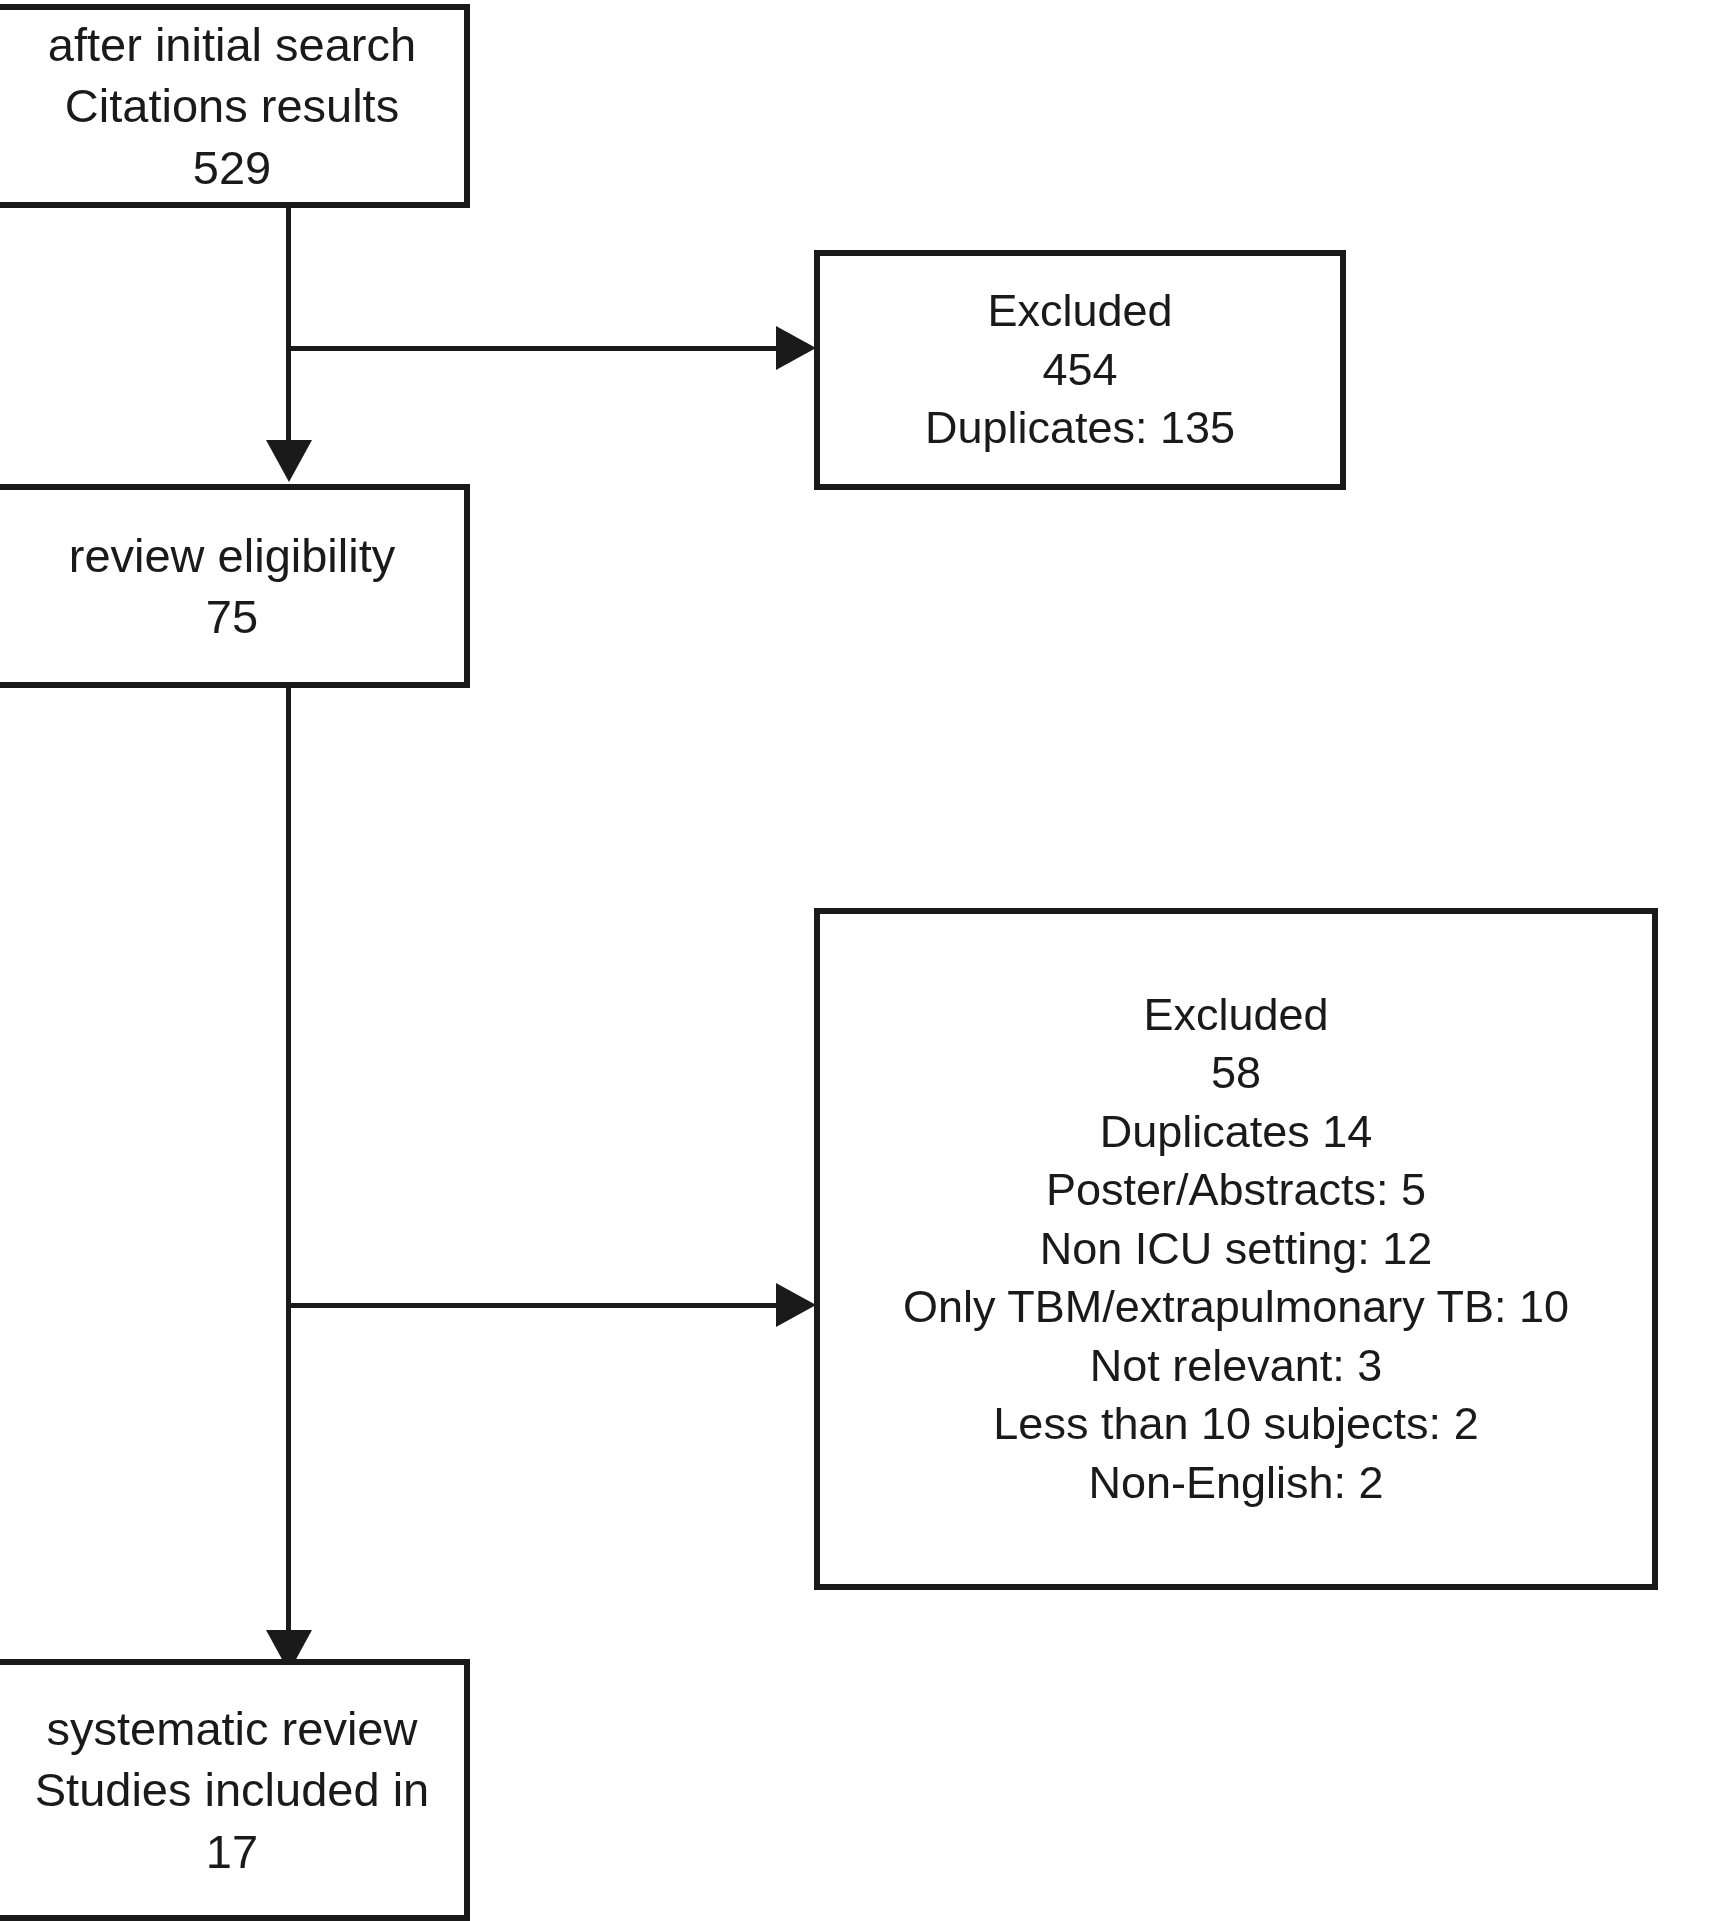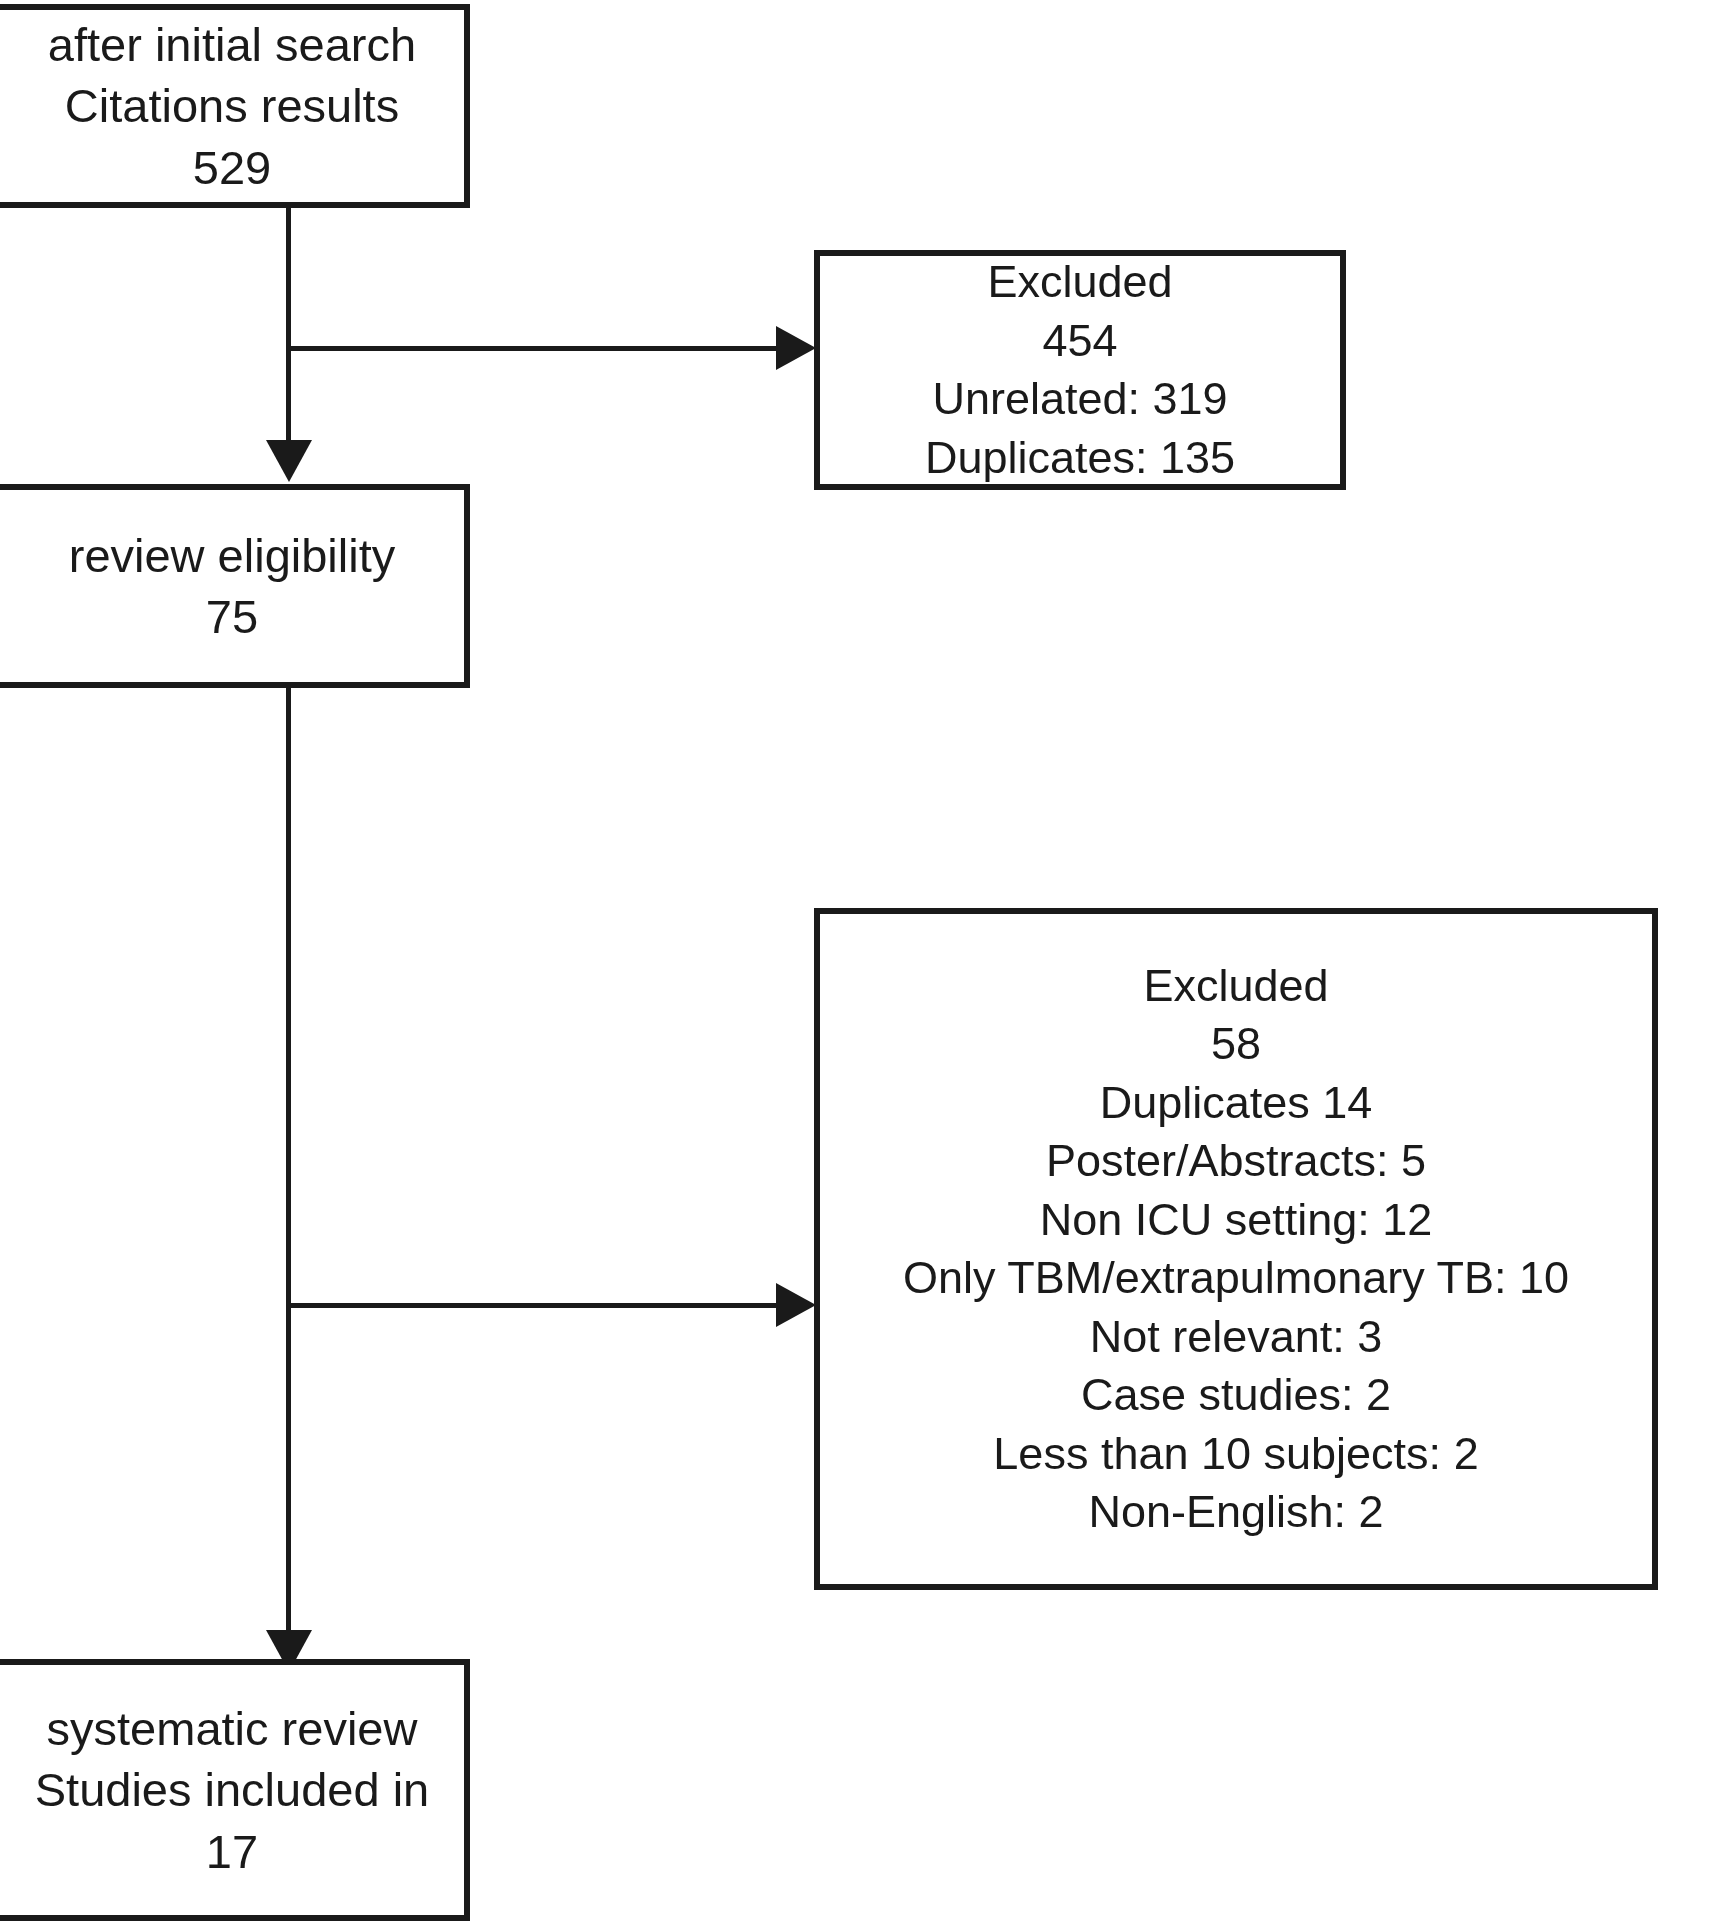--- a/index.html
+++ b/index.html
@@ -136,21 +136,20 @@
 
   <div class="conn v-line" id="spine-1"></div>
   <div class="arrow-down" id="spine-1-arrow"></div>
 
   <div class="conn h-line" id="branch-1"></div>
   <div class="arrow-right" id="branch-1-arrow"></div>
 
   <div class="node-box" id="box-excluded-1">
     <span class="line italic">Excluded</span>
     <span class="line italic">454</span>
-    <span class="line">Unrelated: 319</span>
     <span class="line">Duplicates: 135</span>
   </div>
 
   <div class="node-box" id="box-assessed">
     <span class="line">review eligibility</span>
     <span class="line italic">75</span>
   </div>
 
   <div class="conn v-line" id="spine-2"></div>
   <div class="arrow-down" id="spine-2-arrow"></div>
@@ -159,21 +158,20 @@
   <div class="arrow-right" id="branch-2-arrow"></div>
 
   <div class="node-box" id="box-excluded-2">
     <span class="line italic">Excluded</span>
     <span class="line italic">58</span>
     <span class="line">Duplicates 14</span>
     <span class="line">Poster/Abstracts: 5</span>
     <span class="line">Non ICU setting: 12</span>
     <span class="line">Only TBM/extrapulmonary TB: 10</span>
     <span class="line">Not relevant: 3</span>
-    <span class="line">Case studies: 2</span>
     <span class="line">Less than 10 subjects: 2</span>
     <span class="line">Non-English: 2</span>
   </div>
 
   <div class="node-box" id="box-included">
     <span class="line">systematic review</span>
     <span class="line">Studies included in</span>
     <span class="line bold">17</span>
   </div>
 

